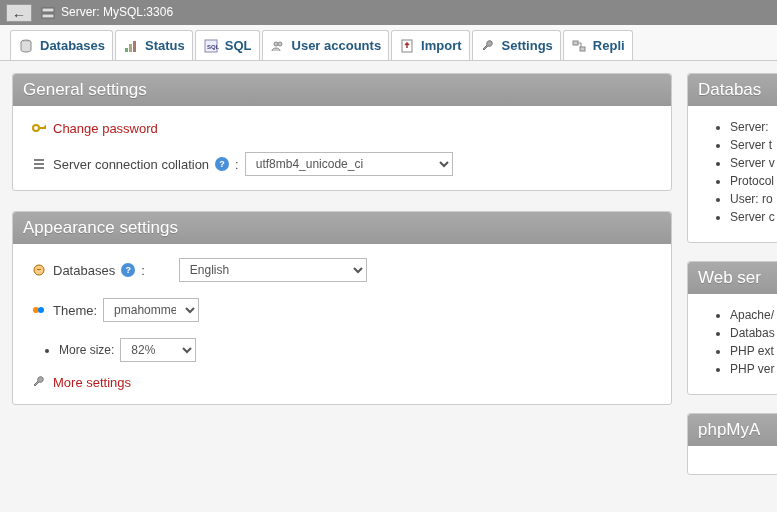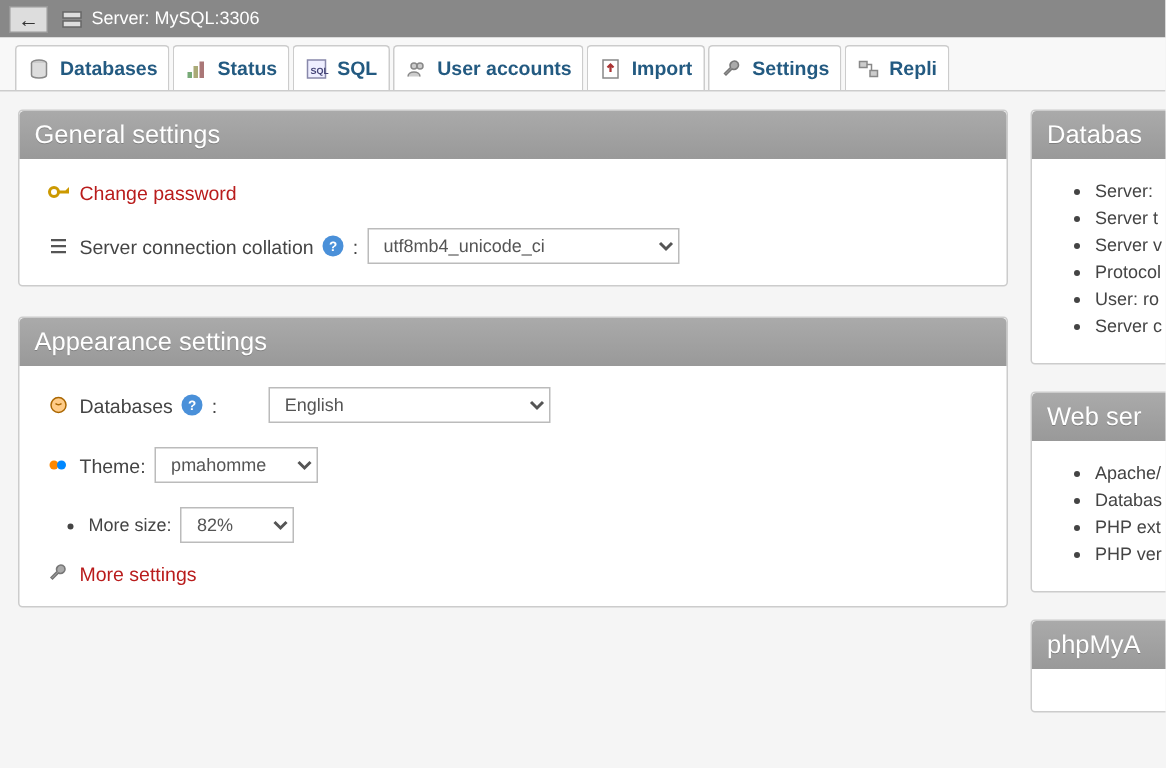--- a/index.html
+++ b/index.html
@@ -16,21 +16,21 @@
 .panel { border: 1px solid #ccc; background: #fff; border-radius: 3px; }
 .panel-head { background: linear-gradient(#aaa, #999); color: #fff; font-size: 17px; padding: 6px 10px; border-radius: 3px 3px 0 0; text-shadow: 0 1px 0 rgba(0,0,0,0.2); }
 .panel-body { padding: 14px 18px; color: #444; }
 .row { display: flex; align-items: center; gap: 6px; margin-bottom: 16px; }
 .row:last-child { margin-bottom: 0; }
 a.bluelink { color: #b91c1c; text-decoration: none; }
 select { border: 1px solid #bbb; background: #fff; height: 24px; padding: 0 6px; font-size: 12px; color: #555; }
 .wide { width: 208px; }
 .wider { width: 188px; margin-left: 28px; }
 .narrow { width: 76px; }
-.med { width: 109px; }
+.med { width: 96px; }
 ul.bullets { list-style: disc; padding-left: 24px; font-size: 12px; color: #444; }
 ul.bullets li { margin-bottom: 4px; }
 .icon { display: inline-flex; width: 16px; height: 16px; align-items: center; justify-content: center; }
 .help-icon { width: 14px; height: 14px; border-radius: 50%; background: #4a90d9; color: #fff; font-size: 9px; display: inline-flex; align-items: center; justify-content: center; font-weight: bold; }
 .sub-ul { list-style: disc; padding-left: 28px; margin-top: 12px; margin-bottom: 12px; }
 .sub-ul li { font-size: 12px; color: #444; }
 </style>
 </head>
 <body>
 

